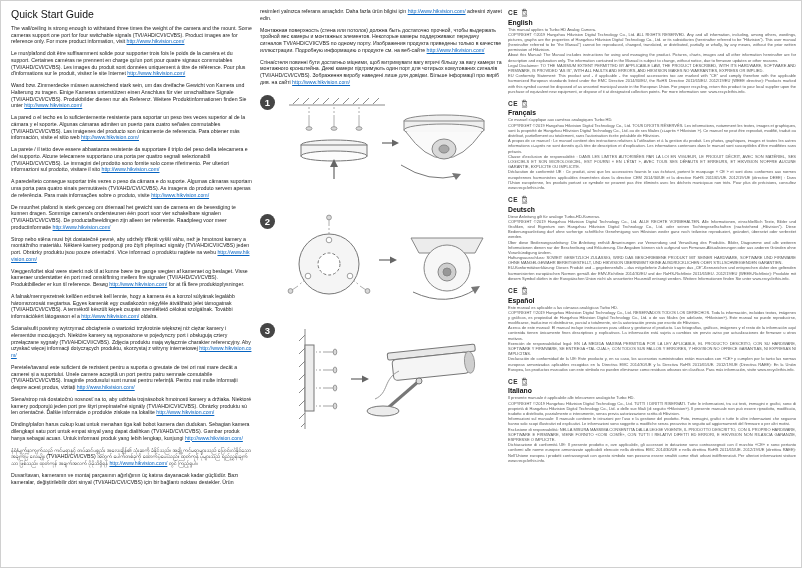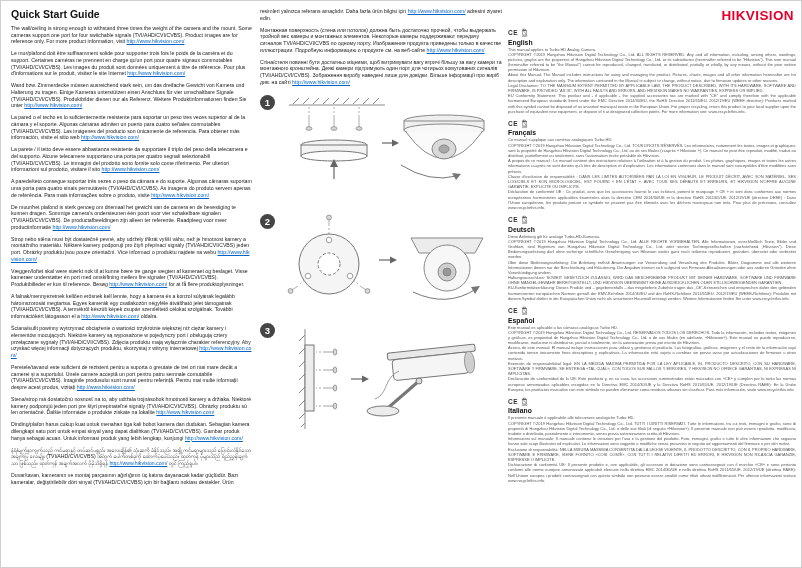--- a/index.html
+++ b/index.html
@@ -1,19 +1,19 @@
 <!DOCTYPE html>
 <html><head>
 <meta charset="utf-8">
 <style>
   *{box-sizing:border-box;}
   body{margin:0;background:#e9e9e9;font-family:"Liberation Sans",sans-serif;}
   .page{position:relative;width:802px;height:568px;background:#fff;border:1px solid #d0d0d0;overflow:hidden;}
   .col-left{position:absolute;left:10px;top:7px;width:241px;}
-  .title{font-size:10.5px;font-weight:bold;color:#111;margin:0 0 5px;}
+  .title{font-size:10.5px;font-weight:normal;color:#111;margin:0 0 5px;}
   .para{font-size:5.2px;line-height:1.28;color:#1c1c1c;margin:0 0 5.4px;}
   .link{color:#0563c1;text-decoration:underline;cursor:pointer;word-break:break-all;}
   .col-mid{position:absolute;left:259px;top:7px;width:242px;}
   .step{position:relative;margin:3px 0 7px;}
   .badge{position:absolute;left:0;top:4px;width:15px;height:15px;border-radius:50%;background:#454545;color:#fff;font-size:9.5px;font-weight:bold;display:flex;align-items:center;justify-content:center;}
   .diagram{display:block;margin-left:19px;}
   .col-right{position:absolute;left:507px;top:7px;width:288px;}
   .logo{text-align:right;color:#e4002b;font-weight:bold;font-size:13.5px;letter-spacing:.4px;margin:0 2px 5px 0;}
   .section{margin-bottom:5px;}
   .sec-icons{display:flex;align-items:center;gap:3px;height:9px;}
@@ -212,21 +212,20 @@
           <line x1="140" y1="62" x2="110" y2="88" stroke-width="3"></line>
           <circle cx="140" cy="62" r="3" fill="#dcdcdc" stroke-width="1"></circle>
           <ellipse cx="104" cy="92" rx="16" ry="5" fill="#ececec" stroke-width="1"></ellipse>
           <path d="M120,52 C104,60 110,74 96,80" fill="none" stroke="#9a9a9a" stroke-width="1"></path>
         </g>
       </svg>
     </div>
   </div>
 
   <div class="col-right">
-    <div class="logo">HIKVISION</div>
     <div>
   <div class="section">
     <div class="sec-icons">
       <span class="ce">CE</span>
       <svg width="7" height="9" viewBox="0 0 12 16">
         <rect x="3" y="4.5" width="6" height="8" fill="none" stroke="#555" stroke-width="1"></rect>
         <line x1="1.5" y1="4.5" x2="10.5" y2="4.5" stroke="#555" stroke-width="1"></line>
         <rect x="4.5" y="2" width="3" height="2" fill="none" stroke="#555" stroke-width="1"></rect>
         <line x1="1.5" y1="14.5" x2="10.5" y2="14.5" stroke="#555" stroke-width="1.2"></line>
         <line x1="1.5" y1="2" x2="10.5" y2="13" stroke="#555" stroke-width="0.8"></line>

